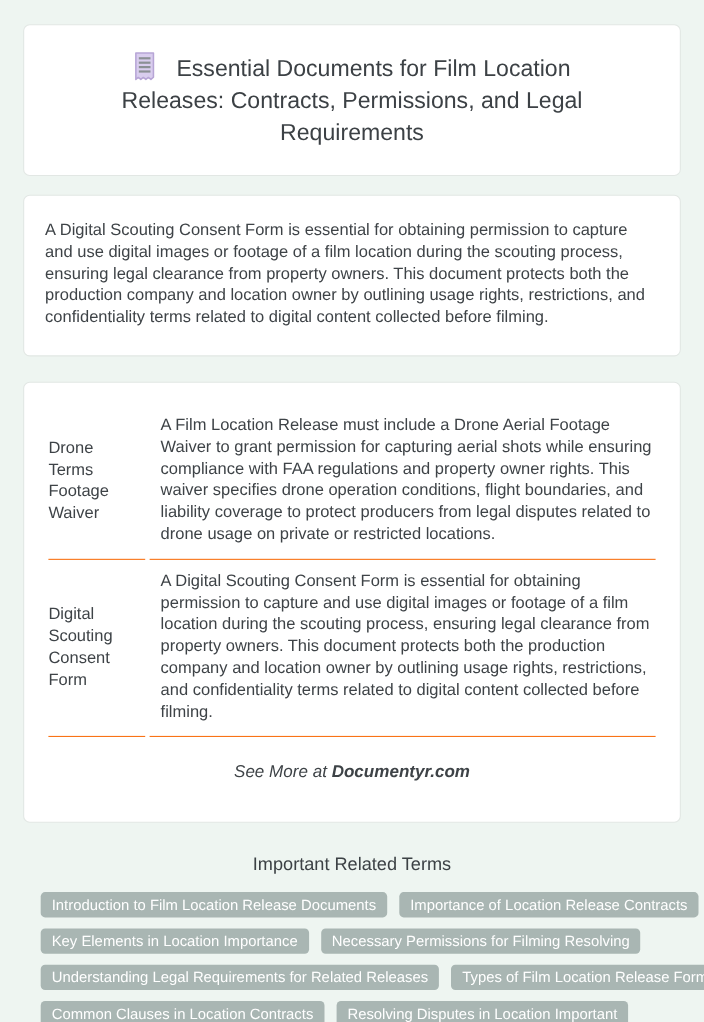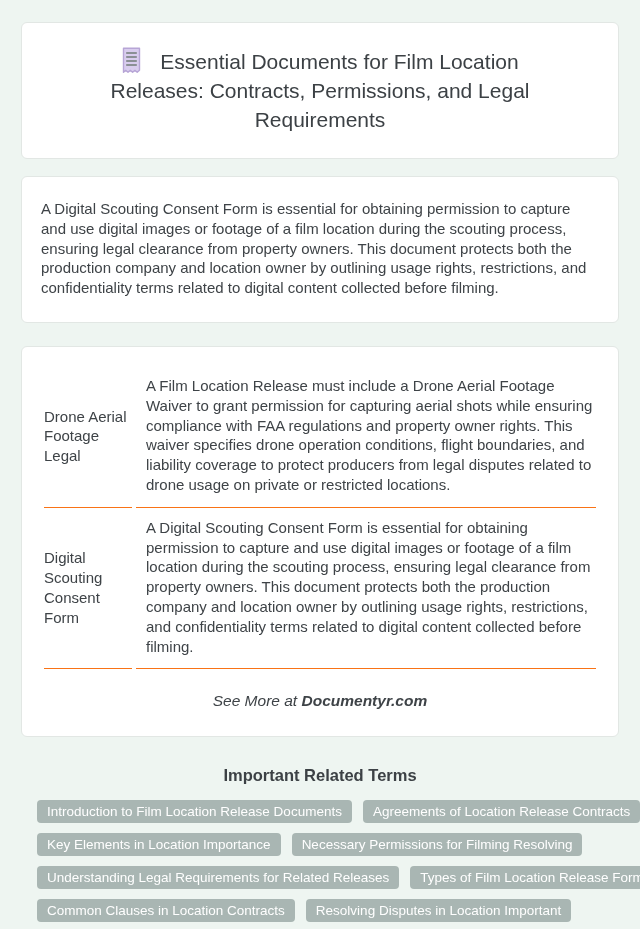--- a/index.html
+++ b/index.html
@@ -71,33 +71,33 @@
     width: 88px;
     vertical-align: middle;
     padding: 10px 4px 10px 0;
   }
   td.desc-cell {
     vertical-align: middle;
     padding: 10px 2px 12px 10px;
   }
   .see-more {
     margin-top: 23px;
-    margin-bottom: 6px;
+    margin-bottom: 16px;
     text-align: center;
     font-style: italic;
     font-size: 15.5px;
     color: #3e4347;
   }
   .see-more b { font-weight: 700; }
   
   .related-heading {
     margin-top: 29px;
     text-align: center;
     font-size: 16.5px;
-    font-weight: 700;
+    font-weight: 400;
     color: #3c4145;
   }
   .tags-wrap {
     margin: 15px 21px 0 21px;
   }
   .tag-row {
     display: flex;
     gap: 11px;
     margin-bottom: 10px;
     padding-left: 16px;
@@ -129,38 +129,38 @@
 </div>
 
 <div class="card intro-card">
   <p>A Digital Scouting Consent Form is essential for obtaining permission to capture and use digital images or footage of a film location during the scouting process, ensuring legal clearance from property owners. This document protects both the production company and location owner by outlining usage rights, restrictions, and confidentiality terms related to digital content collected before filming.</p>
 </div>
 
 <div class="card table-card">
   <table class="terms-table">
     <tbody>
       <tr>
-        <td class="term-cell">Drone Aerial Footage Legal</td>
+        <td class="term-cell">Drone Terms Footage Waiver</td>
         <td class="desc-cell">A Film Location Release must include a Drone Aerial Footage Waiver to grant permission for capturing aerial shots while ensuring compliance with FAA regulations and property owner rights. This waiver specifies drone operation conditions, flight boundaries, and liability coverage to protect producers from legal disputes related to drone usage on private or restricted locations.</td>
       </tr>
       <tr>
         <td class="term-cell">Digital Scouting Consent Form</td>
         <td class="desc-cell">A Digital Scouting Consent Form is essential for obtaining permission to capture and use digital images or footage of a film location during the scouting process, ensuring legal clearance from property owners. This document protects both the production company and location owner by outlining usage rights, restrictions, and confidentiality terms related to digital content collected before filming.</td>
       </tr>
     </tbody>
   </table>
   <div class="see-more"><span>See More at </span><b>Documentyr.com</b></div>
 </div>
 
 <h2 class="related-heading">Important Related Terms</h2>
 
 <div class="tags-wrap">
   <div class="tag-row">
     <button class="tag">Introduction to Film Location Release Documents</button>
-    <button class="tag">Agreements of Location Release Contracts</button>
+    <button class="tag">Importance of Location Release Contracts</button>
   </div>
   <div class="tag-row">
     <button class="tag">Key Elements in Location Importance</button>
     <button class="tag">Necessary Permissions for Filming Resolving</button>
   </div>
   <div class="tag-row">
     <button class="tag">Understanding Legal Requirements for Related Releases</button>
     <button class="tag">Types of Film Location Release Forms</button>
   </div>
   <div class="tag-row">

